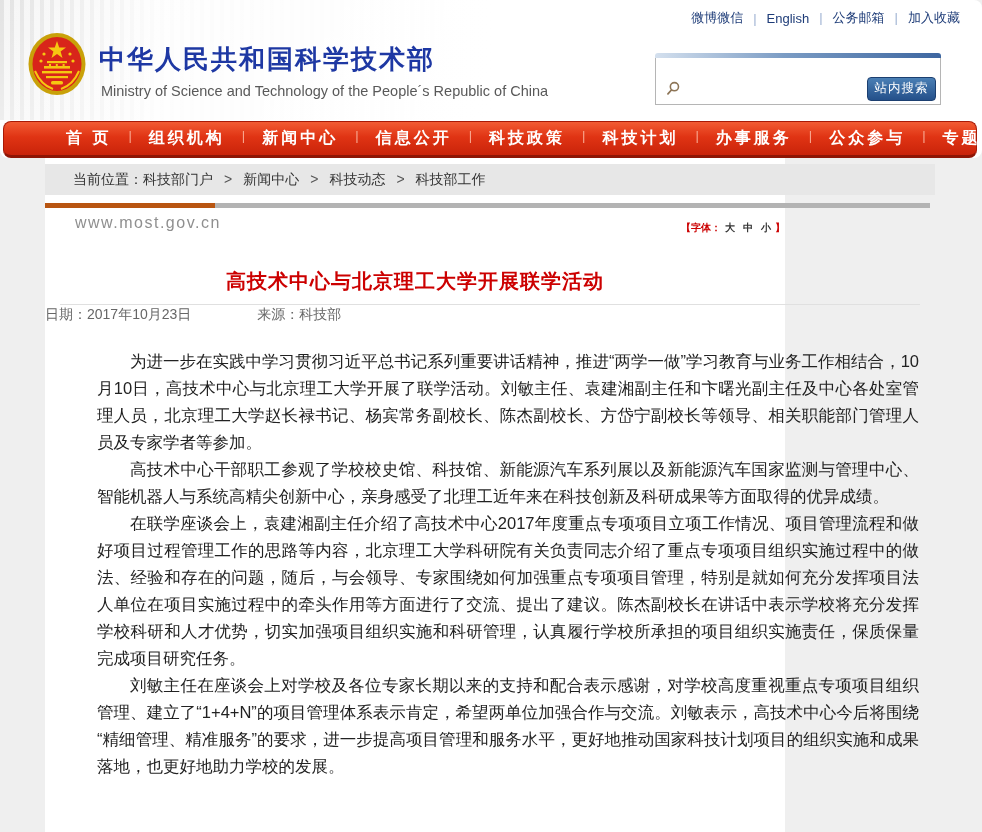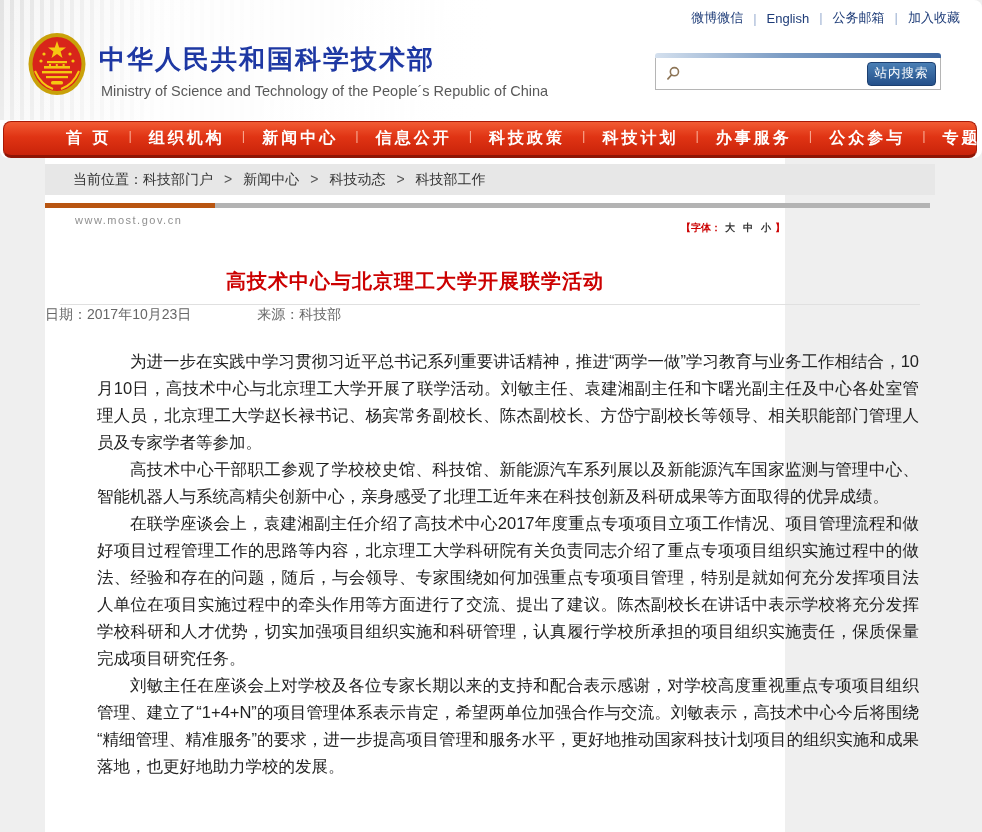--- a/index.html
+++ b/index.html
@@ -28,21 +28,21 @@
   .site-title{
     position:absolute;left:99px;top:34px;font-size:26px;font-weight:bold;
     color:#1e38a3;letter-spacing:2px;white-space:nowrap;margin-top:8px;
   }
   .site-subtitle{position:absolute;left:101px;top:83px;font-size:14.5px;color:#595959;white-space:nowrap;}
   
   .search{position:absolute;left:655px;top:53px;width:286px;}
   .search-topbar{height:5px;border-radius:3px 3px 0 0;
     background:linear-gradient(to right,#d4e0ee,#7b9cc4 45%,#3d66a0);}
   .search-box{height:31px;background:#fff;border:1px solid #b5b5b5;border-top:none;
-    display:flex;align-items:center;padding:0 4px 0 10px;}
+    display:flex;align-items:center;padding:15px 4px 0 10px;}
   .search-input{flex:1;border:none;outline:none;font-size:13px;height:24px;background:transparent;}
   .search-btn{
     width:76px;height:24px;color:#fff;font-size:12.5px;letter-spacing:1px;cursor:pointer;
     background:linear-gradient(#4a7fb5,#24508a);border:1px solid #1c3f70;border-radius:4px;
     font-family:"Liberation Sans",sans-serif;
   }
   
   .nav{
     position:absolute;left:3px;top:121px;width:910px;height:33px;
     padding-left:62px;display:flex;align-items:center;
@@ -54,21 +54,21 @@
   
   .main{position:absolute;left:45px;top:158px;width:740px;height:674px;background:#fff;}
   .breadcrumb{
     position:absolute;left:0;top:6px;width:862px;height:31px;background:#e7e7e7;
     display:flex;align-items:center;padding-left:28px;font-size:14px;color:#333;white-space:nowrap;
   }
   .crumb{cursor:pointer;}
   .crumb + .crumb::before{content:">";color:#555;margin:0 11px;cursor:default;}
   .rule-bar{position:absolute;left:0;top:45px;width:885px;height:5px;background:#b3b3b3;}
   .rule-orange{position:absolute;left:0;top:0;width:170px;height:5px;background:#b85511;}
-  .site-url{position:absolute;left:30px;top:56px;font-size:11px;color:#8f8f8f;letter-spacing:1.5px;text-align:right;}
+  .site-url{position:absolute;left:30px;top:56px;font-size:16px;color:#8f8f8f;letter-spacing:1.5px;text-align:right;}
   .font-widget{position:absolute;right:0;top:63px;font-size:10px;color:#cc0001;font-weight:bold;white-space:nowrap;}
   .font-size-opt{color:#333;margin:0 4px;cursor:pointer;font-weight:bold;}
   .article-title{
     position:absolute;left:0;top:110px;width:100%;text-align:center;
     font-size:20px;font-weight:bold;color:#cc0000;letter-spacing:1px;
   }
   .meta-divider{position:absolute;left:15px;top:146px;width:860px;border-top:1px solid #e0e0e0;}
   .meta-row{position:absolute;left:0;top:148px;width:100%;font-size:14px;color:#666;}
   .meta-date{margin-right:62px;}
   .article-body{

